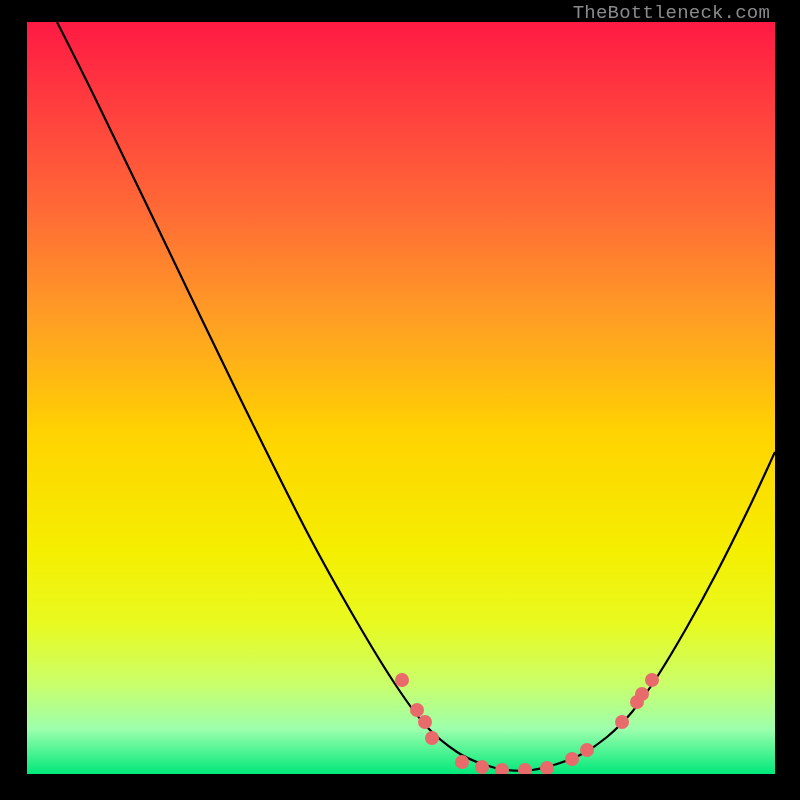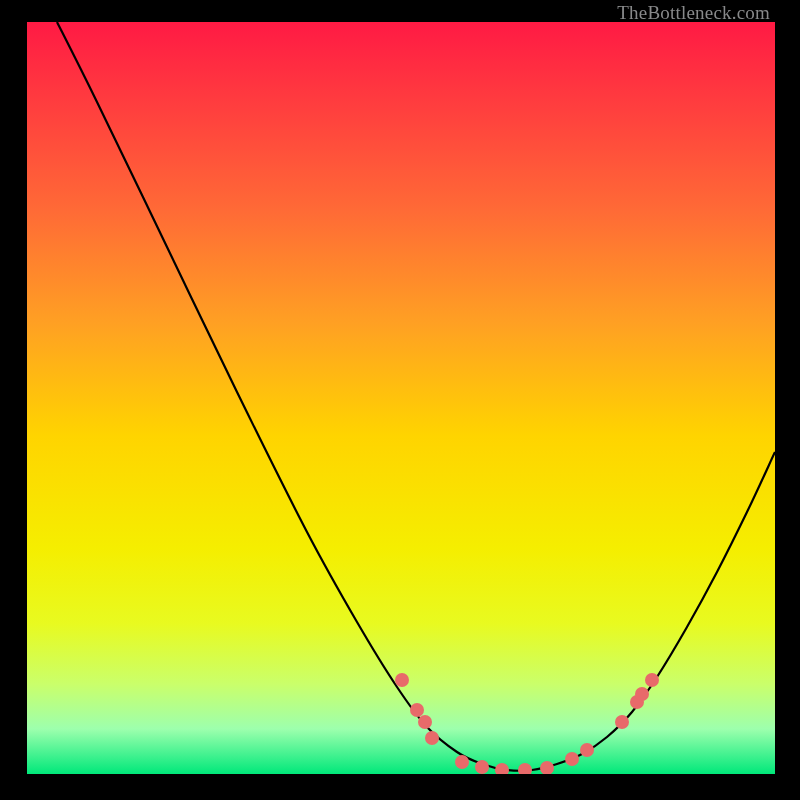--- a/index.html
+++ b/index.html
@@ -22,21 +22,21 @@
     position: absolute;
     left: 0;
     top: 0;
     width: 748px;
     height: 752px;
   }
   .watermark {
     position: absolute;
     top: 2px;
     right: 30px;
-    font-family: Liberation Serif, serif;
+    font-family: Liberation Mono, monospace;
     font-size: 19px;
     color: #88898a;
     letter-spacing: 0.2px;
   }
   svg { display: block; }
 </style>
 </head>
 <body>
 
 <div class="watermark">TheBottleneck.com</div>

